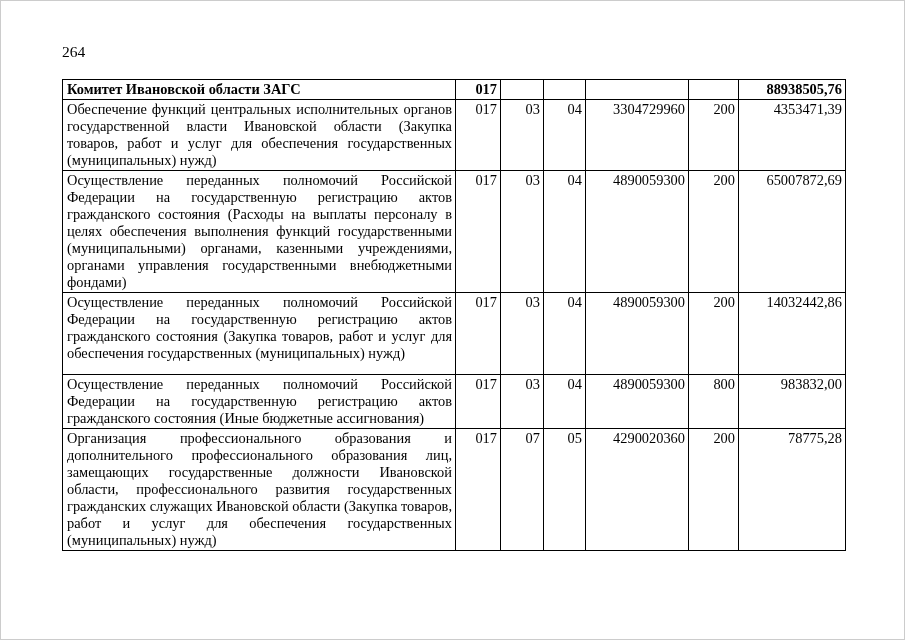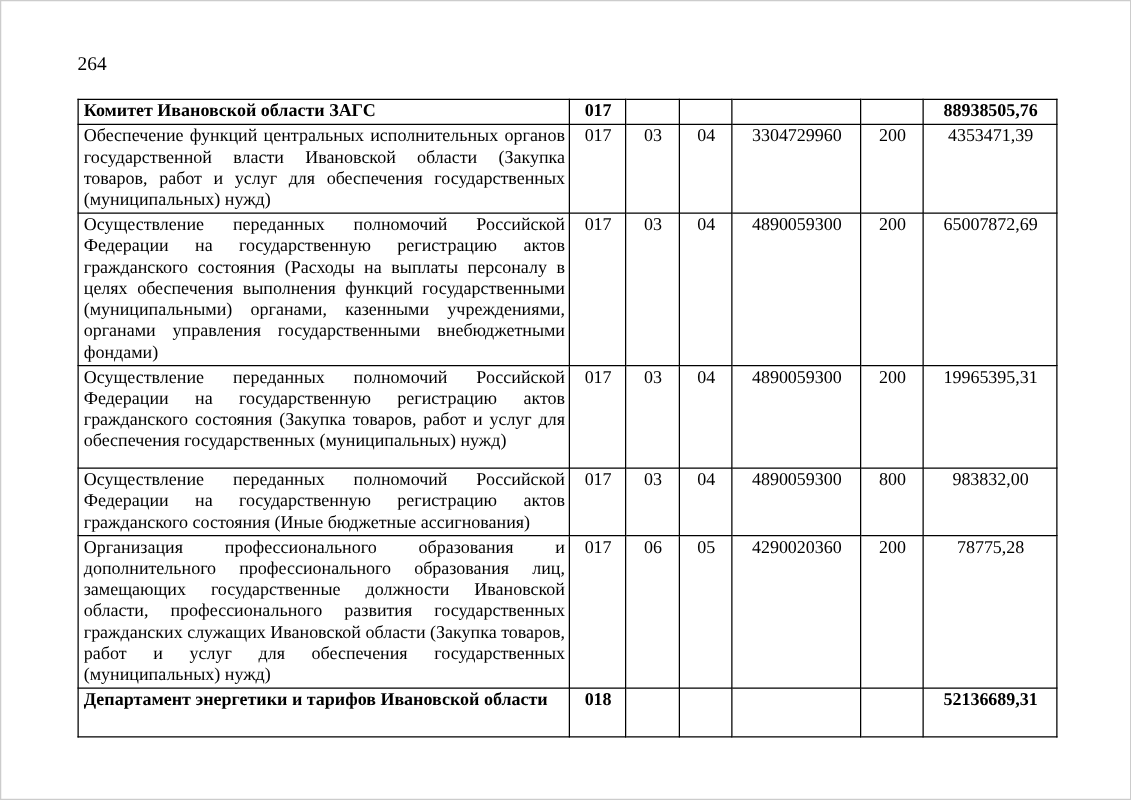--- a/index.html
+++ b/index.html
@@ -47,21 +47,21 @@
     line-height: 17px;
     padding: 1px 3px 1px 4px;
     overflow: hidden;
     word-wrap: break-word;
   }
   td.c-name {
     text-align: justify;
     text-align-last: left;
   }
   td.c-code, td.c-amount {
-    text-align: center;
+    text-align: right;
     padding-left: 1px;
     padding-right: 1px;
   }
   tr.bold-row td {
     font-weight: bold;
   }
   tr.h20  { height: 20px; }
   tr.h67  { height: 67px; }
   tr.h117 { height: 117px; }
   tr.h82  { height: 82px; }
@@ -114,43 +114,34 @@
       <td class="c-code">200</td>
       <td class="c-amount">65007872,69</td>
     </tr>
     <tr class="h82">
       <td class="c-name">Осуществление переданных полномочий Российской Федерации на государственную регистрацию актов гражданского состояния (Закупка товаров, работ и услуг для обеспечения государственных (муниципальных) нужд)</td>
       <td class="c-code">017</td>
       <td class="c-code">03</td>
       <td class="c-code">04</td>
       <td class="c-code">4890059300</td>
       <td class="c-code">200</td>
-      <td class="c-amount">19965395,31</td>
+      <td class="c-amount">14032442,86</td>
     </tr>
     <tr class="h52">
       <td class="c-name">Осуществление переданных полномочий Российской Федерации на государственную регистрацию актов гражданского состояния (Иные бюджетные ассигнования)</td>
       <td class="c-code">017</td>
       <td class="c-code">03</td>
       <td class="c-code">04</td>
       <td class="c-code">4890059300</td>
       <td class="c-code">800</td>
       <td class="c-amount">983832,00</td>
     </tr>
     <tr class="h115">
       <td class="c-name">Организация профессионального образования и дополнительного профессионального образования лиц, замещающих государственные должности Ивановской области, профессионального развития государственных гражданских служащих Ивановской области (Закупка товаров, работ и услуг для обеспечения государственных (муниципальных) нужд)</td>
       <td class="c-code">017</td>
-      <td class="c-code">06</td>
+      <td class="c-code">07</td>
       <td class="c-code">05</td>
       <td class="c-code">4290020360</td>
       <td class="c-code">200</td>
       <td class="c-amount">78775,28</td>
     </tr>
-    <tr class="bold-row h39">
-      <td class="c-name">Департамент энергетики и тарифов Ивановской области</td>
-      <td class="c-code">018</td>
-      <td class="c-code"></td>
-      <td class="c-code"></td>
-      <td class="c-code"></td>
-      <td class="c-code"></td>
-      <td class="c-amount">52136689,31</td>
-    </tr>
   </tbody>
 </table>
 
 </body></html>

